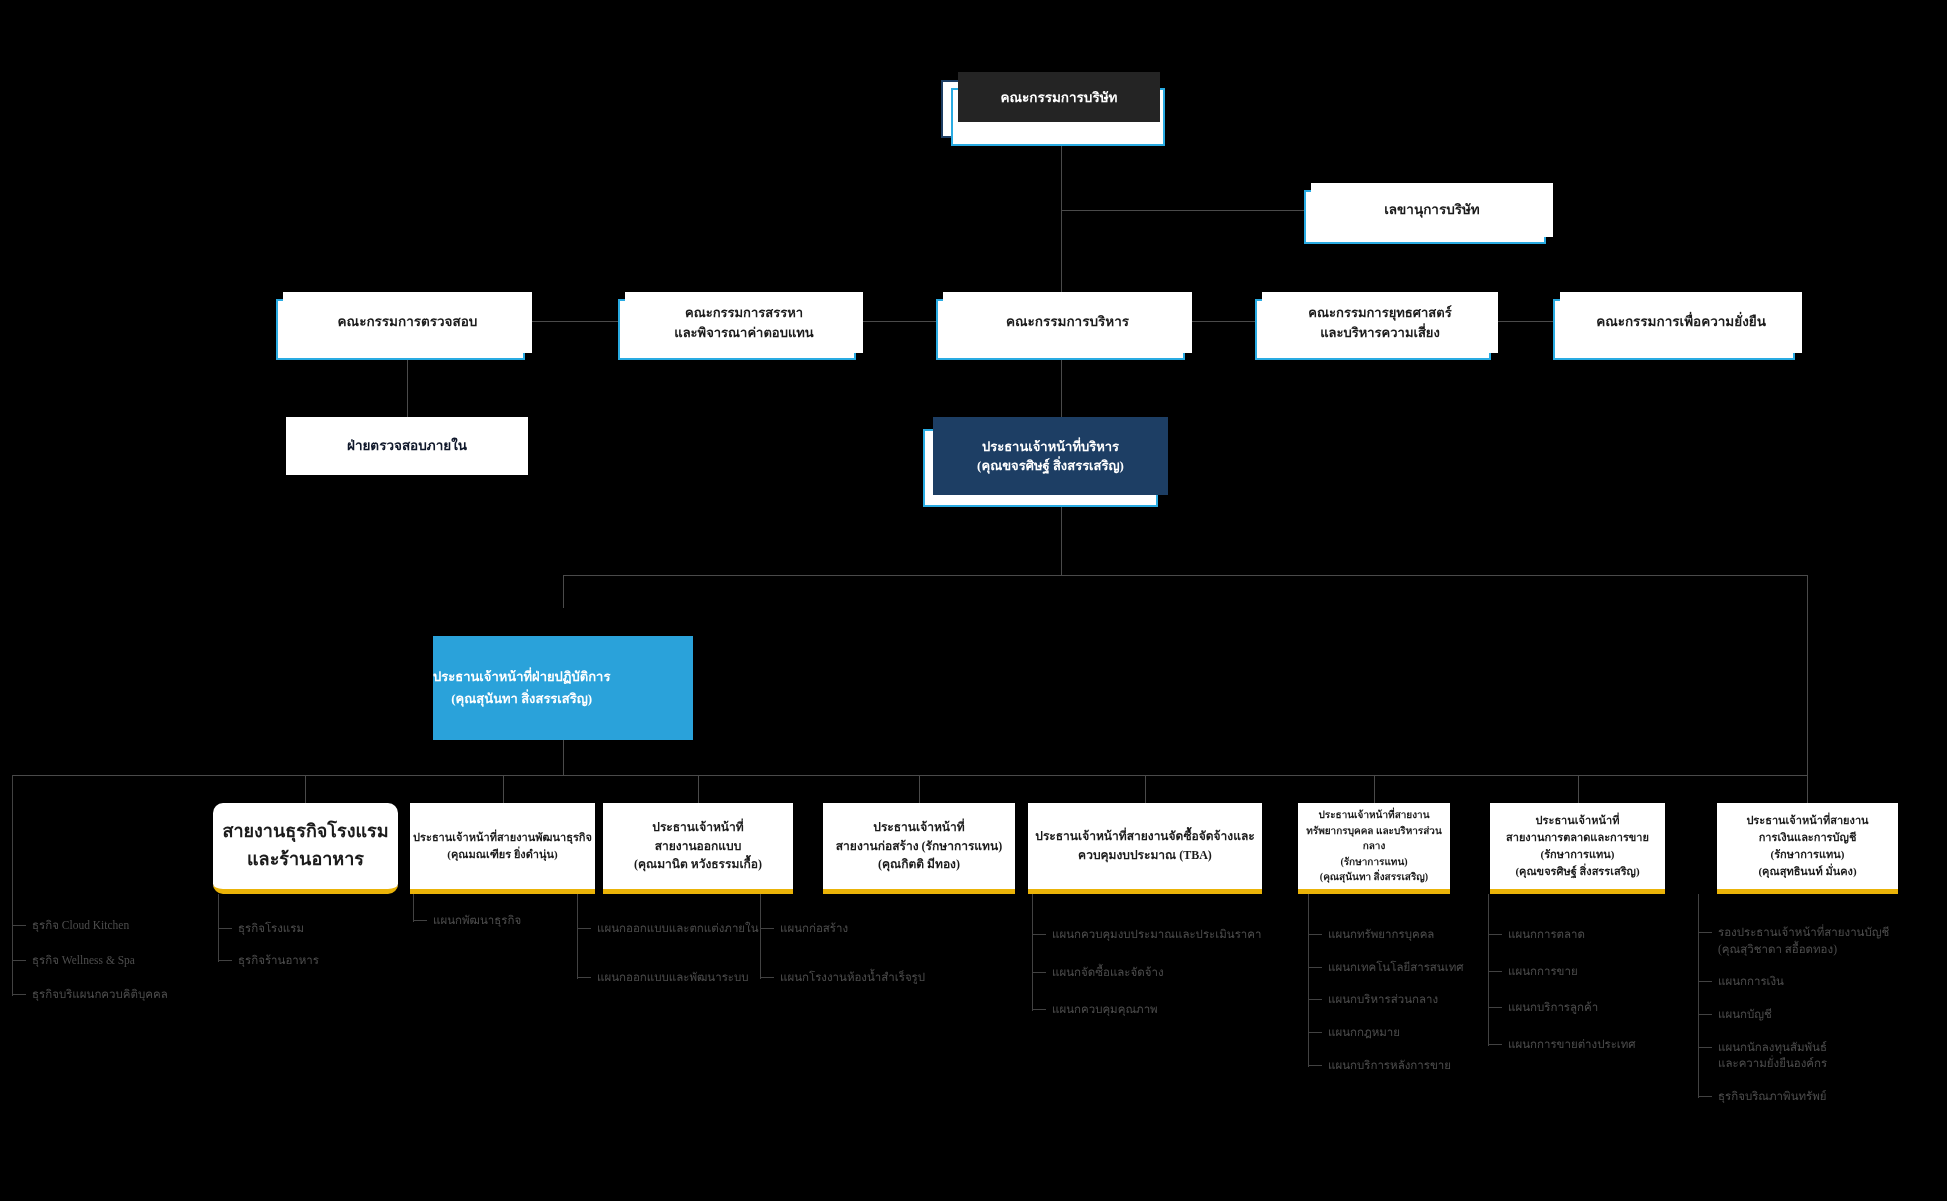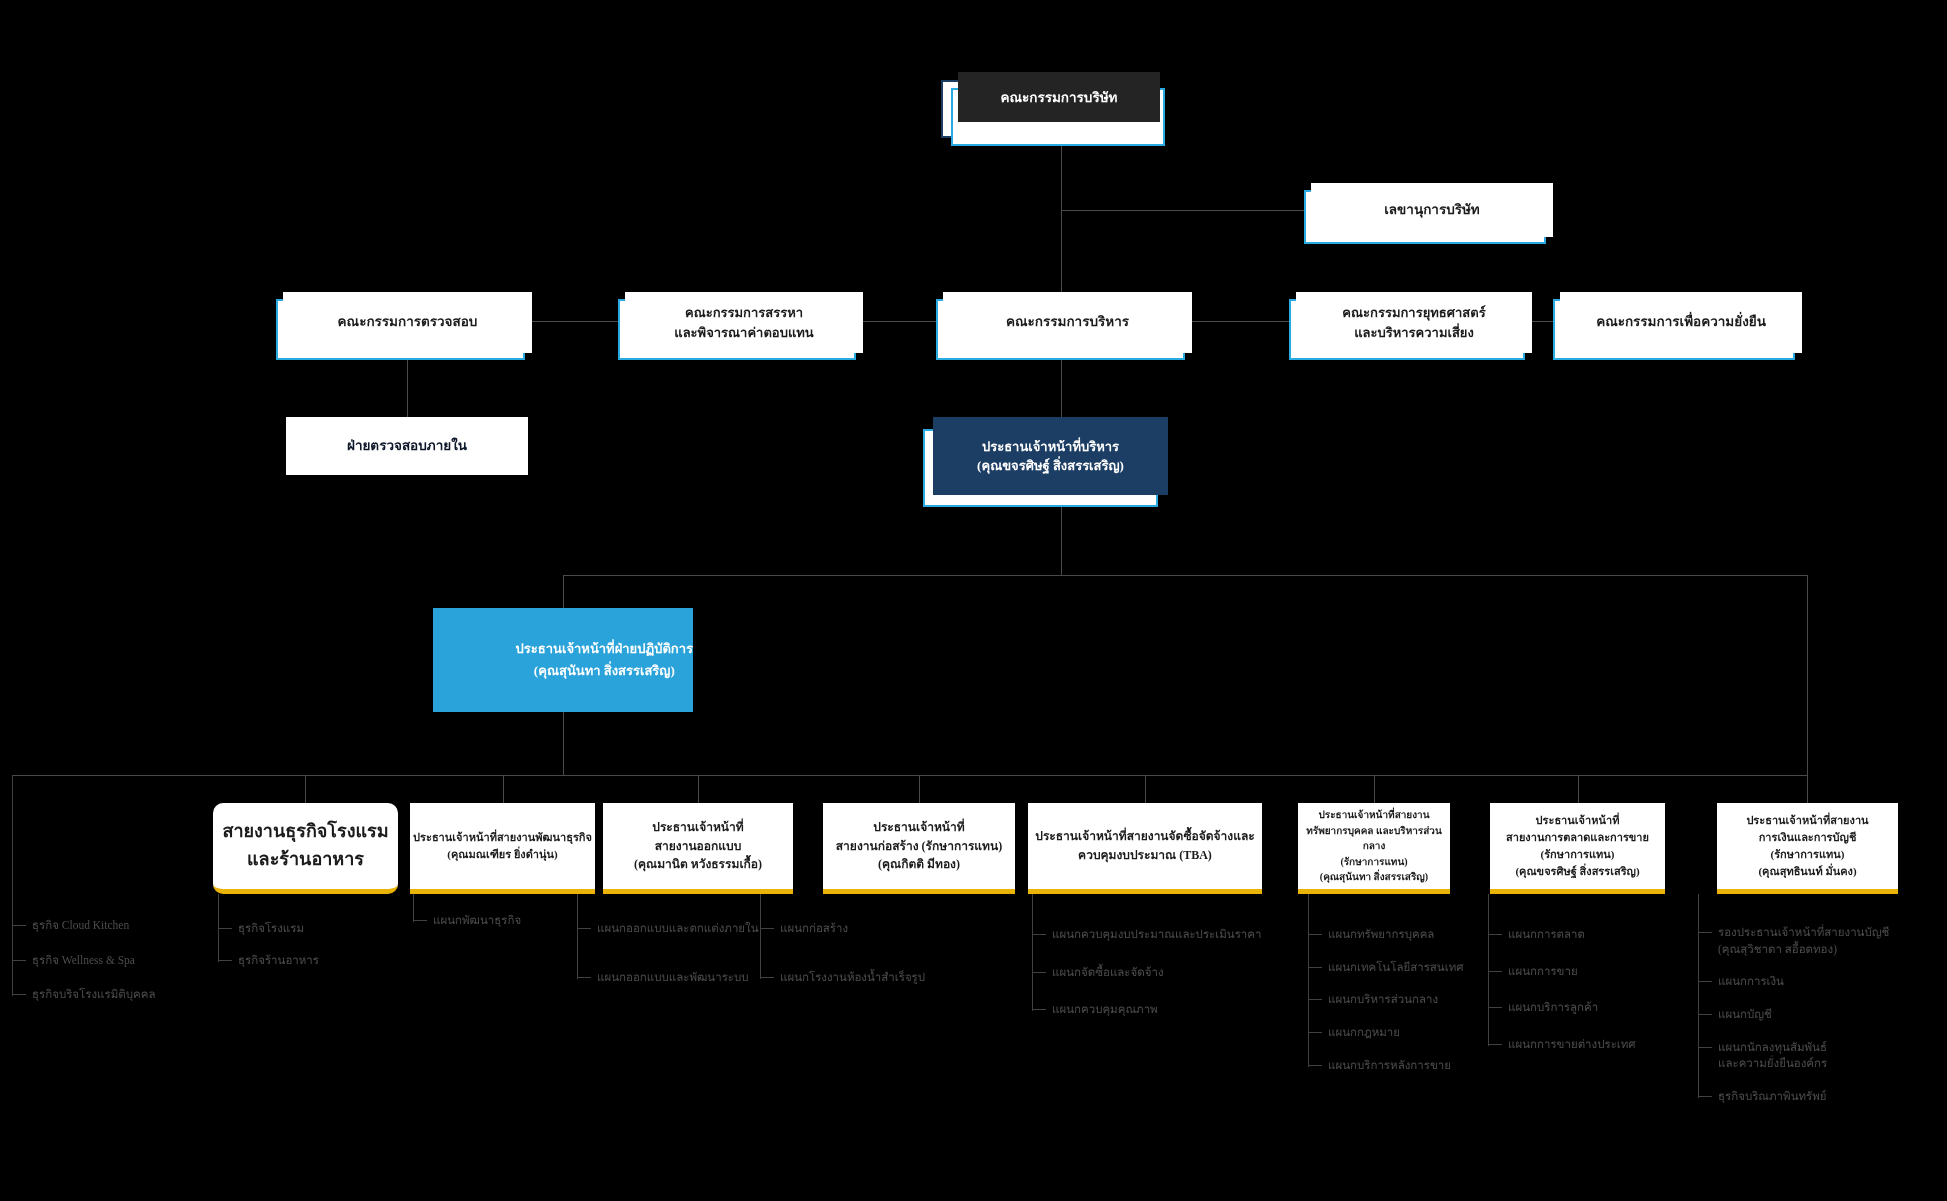--- a/index.html
+++ b/index.html
@@ -18,21 +18,21 @@
                font-weight:700;font-size:13.5px;line-height:1.5;}
   .cnode.two .face{font-size:13px;}
   
   .pnode{position:absolute;z-index:2;background:#fff;color:#0f172a;display:flex;align-items:center;
          justify-content:center;text-align:center;font-weight:700;font-size:13.5px;line-height:1.5;}
   
   .cnode.ceo::before{left:-10px;top:12px;}
   .cnode.ceo .face{background:#1d3e64;color:#fff;font-size:13px;}
   
   .bluenode{position:absolute;z-index:2;background:#2aa2da;color:#fff;display:flex;align-items:center;
-            justify-content:flex-end;text-align:center;font-weight:700;font-size:13px;line-height:1.7;}
+            justify-content:flex-start;text-align:center;font-weight:700;font-size:13px;line-height:1.7;margin-top:28px;}
   
   .dnode{position:absolute;z-index:2;background:#fff;border-bottom:5px solid #eab308;color:#1b1b1b;
          display:flex;align-items:center;justify-content:center;text-align:center;font-weight:700;
          font-size:12px;line-height:1.55;box-sizing:border-box;}
   .dnode.f13{font-size:18px;border-radius:10px;}
   .dnode.f11{font-size:11px;}
   .dnode.f10{font-size:10px;}
   
   .board-wrap{position:absolute;z-index:3;}
   .board-base,.board-offset{position:absolute;width:214px;height:58px;background:#fff;box-sizing:border-box;}
@@ -88,21 +88,21 @@
 
   <div class="cnode" style="left:283px;top:292px;width:249px;height:61px">
     <div class="face">คณะกรรมการตรวจสอบ</div>
   </div>
   <div class="cnode two" style="left:625px;top:292px;width:238px;height:61px">
     <div class="face">คณะกรรมการสรรหา<br>และพิจารณาค่าตอบแทน</div>
   </div>
   <div class="cnode" style="left:943px;top:292px;width:249px;height:61px">
     <div class="face">คณะกรรมการบริหาร</div>
   </div>
-  <div class="cnode two" style="left:1296px;top:292px;width:236px;height:61px">
+  <div class="cnode two" style="left:1262px;top:292px;width:236px;height:61px">
     <div class="face">คณะกรรมการยุทธศาสตร์<br>และบริหารความเสี่ยง</div>
   </div>
   <div class="cnode" style="left:1560px;top:292px;width:242px;height:61px">
     <div class="face">คณะกรรมการเพื่อความยั่งยืน</div>
   </div>
 
   <div class="pnode" style="left:286px;top:417px;width:242px;height:58px">
     <span>ฝ่ายตรวจสอบภายใน</span>
   </div>
 
@@ -136,21 +136,21 @@
     <span>ประธานเจ้าหน้าที่<br>สายงานการตลาดและการขาย<br>(รักษาการแทน)<br>(คุณขจรศิษฐ์ สิ่งสรรเสริญ)</span>
   </div>
   <div class="dnode f11" style="left:1717px;top:803px;width:181px;height:91px">
     <span>ประธานเจ้าหน้าที่สายงาน<br>การเงินและการบัญชี<br>(รักษาการแทน)<br>(คุณสุทธินนท์ มั่นคง)</span>
   </div>
 
   <div class="dept-col" style="left:12px;top:775px;width:200px">
     <div class="dept-list" style="padding-top:142px;--gap:18px">
         <div class="dept-item">ธุรกิจ Cloud Kitchen</div>
         <div class="dept-item">ธุรกิจ Wellness &amp; Spa</div>
-        <div class="dept-item">ธุรกิจบริจโรงแรมิติบุคคล</div>
+        <div class="dept-item">ธุรกิจบริแผนกควบคิติบุคคล</div>
       </div>
   </div>
   <div class="dept-col" style="left:218px;top:894px;width:180px">
     <div class="dept-list" style="padding-top:26px;--gap:15px">
         <div class="dept-item">ธุรกิจโรงแรม</div>
         <div class="dept-item">ธุรกิจร้านอาหาร</div>
       </div>
   </div>
   <div class="dept-col" style="left:413px;top:894px;width:170px">
     <div class="dept-list" style="padding-top:18px;--gap:15px">

